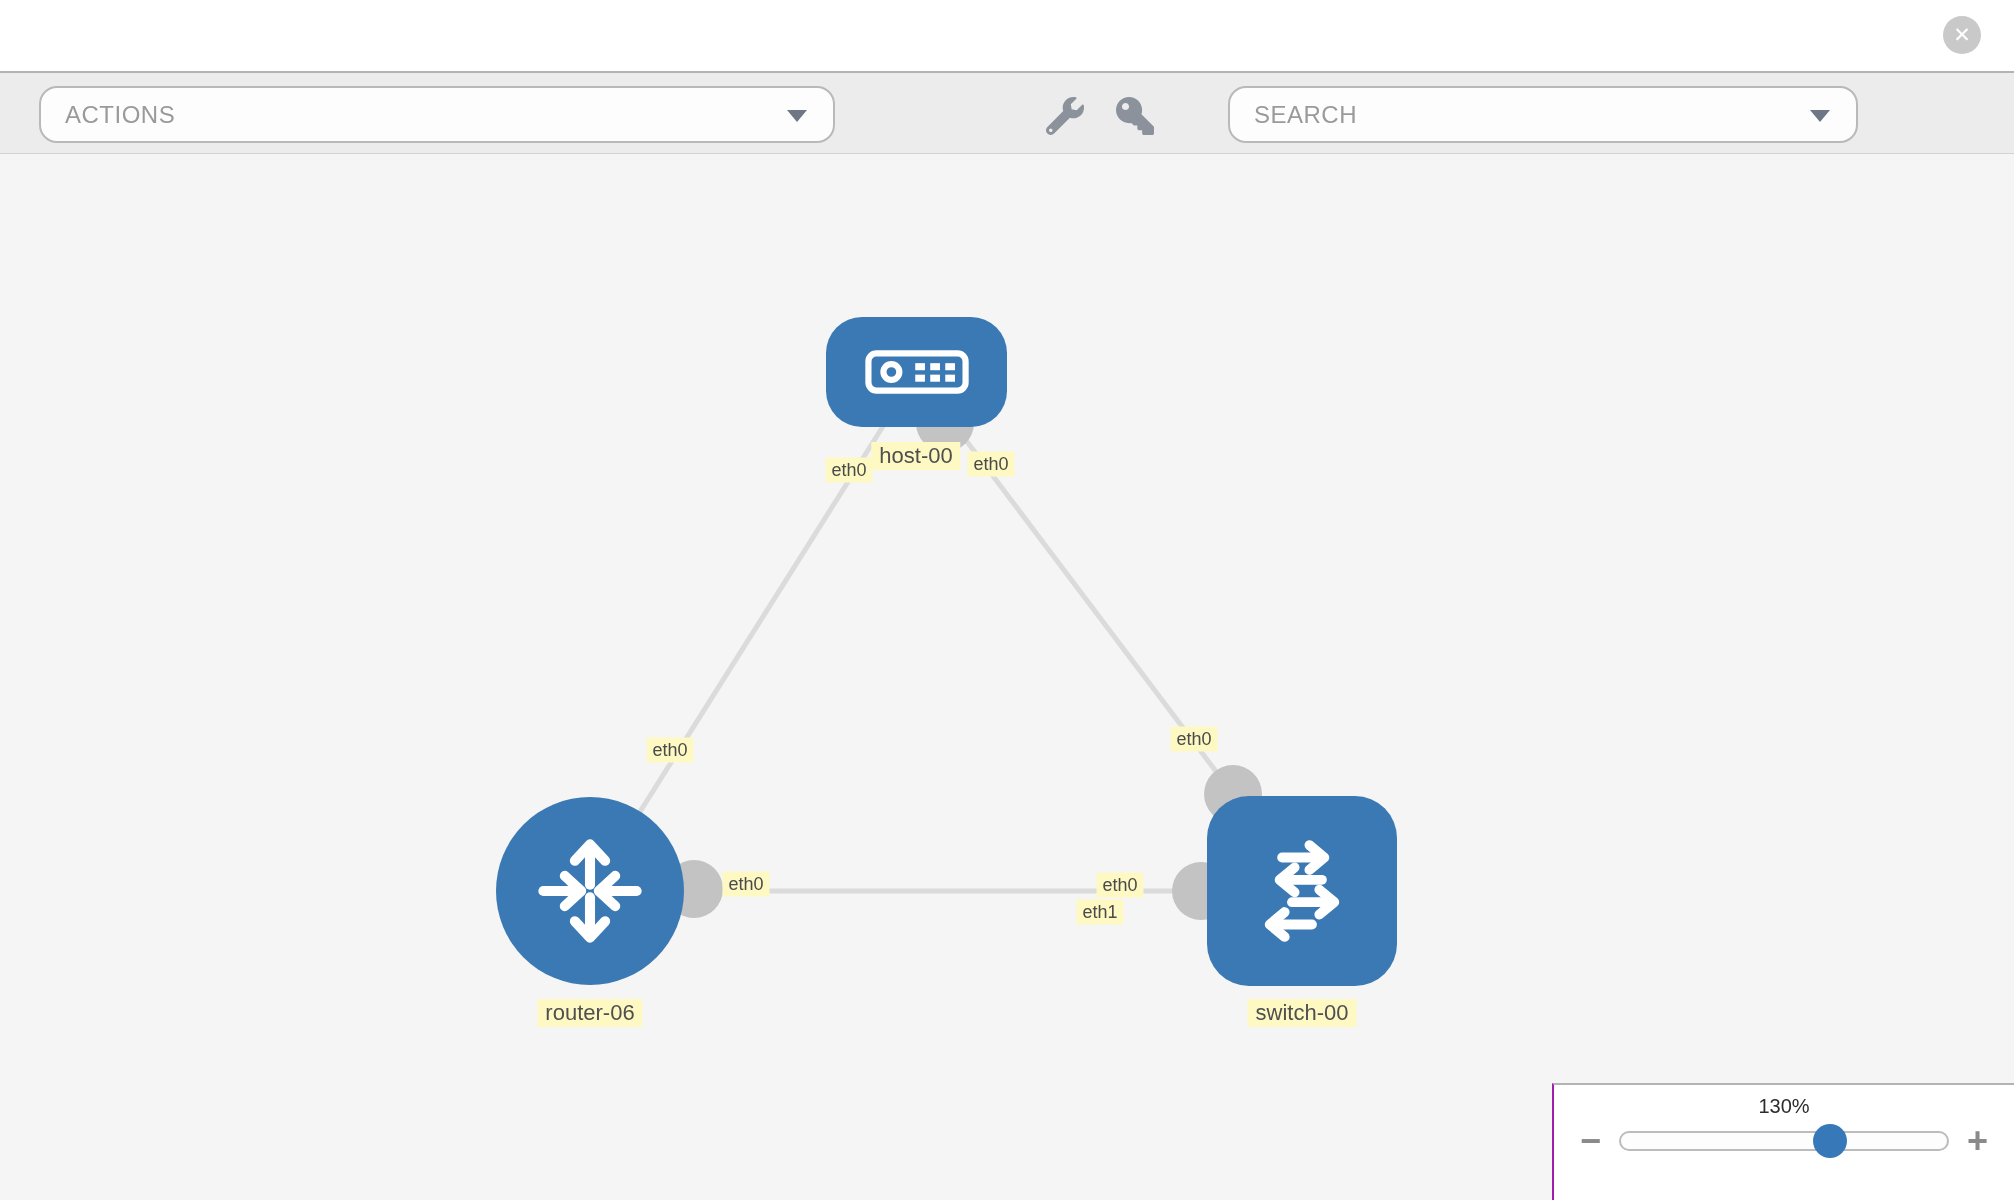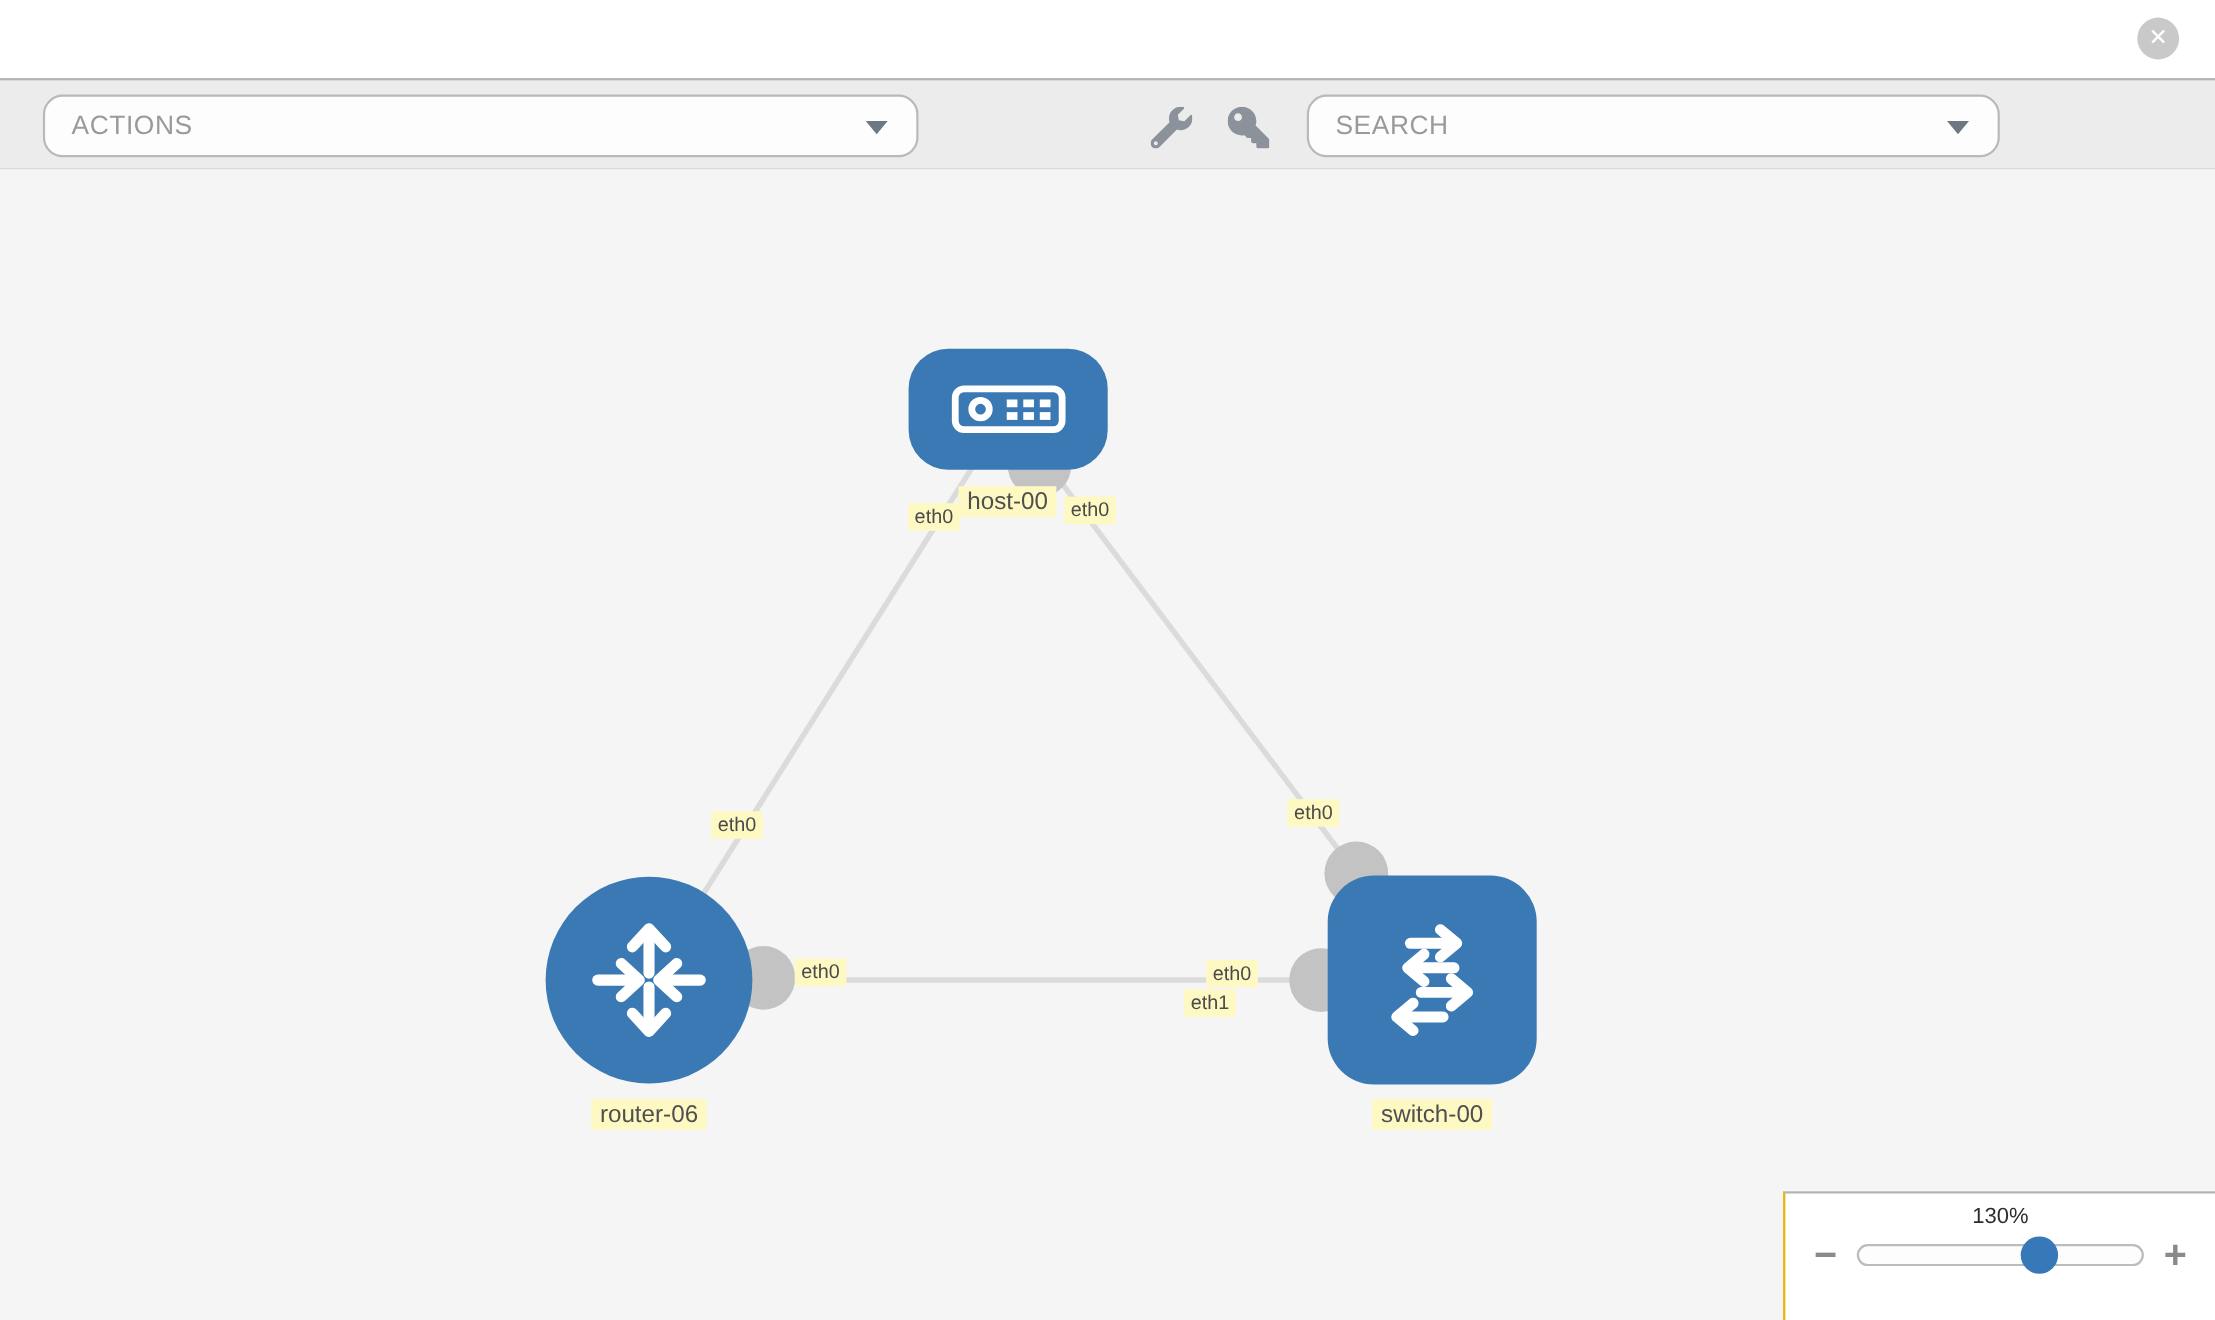--- a/index.html
+++ b/index.html
@@ -11,21 +11,21 @@
   .header { position: absolute; top: 0; left: 0; right: 0; height: 71px; background: #ffffff; }
   .header-title { position: absolute; left: 40px; top: 0; line-height: 71px; font-size: 28px; font-weight: bold; color: #646464; letter-spacing: 0.2px; }
   .close-btn { position: absolute; right: 33px; top: 16px; width: 38px; height: 38px; border-radius: 50%; background: #c9c9c9; color: #ffffff; font-size: 21px; font-weight: bold; text-align: center; line-height: 38px; cursor: pointer; }
 
   
   .toolbar { position: absolute; top: 71px; left: 0; right: 0; height: 83px; background: #ececec; border-top: 2px solid #b3b3b3; border-bottom: 1px solid #d2d2d2; }
   .select-box { position: absolute; top: 13px; height: 57px; background: #fdfdfd; border: 2px solid #b9b9b9; border-radius: 18px; }
   .select-box .sel-label { position: absolute; left: 24px; top: 0; line-height: 53px; font-size: 24px; color: #9a9a9a; letter-spacing: 0.5px; }
   .caret-down { position: absolute; right: 26px; top: 22px; width: 0; height: 0; border-left: 10px solid transparent; border-right: 10px solid transparent; border-top: 12px solid #6e7885; }
   .actions-box { left: 39px; width: 796px; }
-  .search-box { left: 1188px; width: 630px; padding-left: 44px; }
+  .search-box { left: 1228px; width: 630px; padding-left: 44px; }
   .tool-icon { position: absolute; top: 24px; width: 38px; height: 38px; cursor: pointer; }
   .tool-icon svg { width: 100%; height: 100%; }
   .wrench-pos { left: 1046px; }
   .key-pos { left: 1116px; transform: scaleX(-1); }
 
   
   .canvas { position: absolute; top: 154px; left: 0; width: 2014px; height: 1046px; background: #f5f5f5; }
   .links-svg { position: absolute; left: 0; top: 0; z-index: 1; }
   .link-line { stroke: #dbdbdb; stroke-width: 5; cursor: pointer; }
   .iface-dot { fill: #c3c3c3; }
@@ -35,21 +35,21 @@
   .node-host { left: 826px; top: 163px; width: 181px; height: 110px; border-radius: 36px; }
   .node-router { left: 496px; top: 643px; width: 188px; height: 188px; border-radius: 50%; }
   .node-switch { left: 1207px; top: 642px; width: 190px; height: 190px; border-radius: 42px; }
 
   .chip { position: absolute; transform: translate(-50%, -50%); background: #fef9c3; white-space: nowrap; z-index: 3; }
   .name-chip { font-size: 22px; color: #4f4f4f; padding: 1px 8px; }
   .port-chip { font-size: 18px; color: #4a4a4a; padding: 2px 6px; }
   .chip-front { z-index: 4; }
 
   
-  .zoom-panel { position: absolute; right: 0; bottom: 0; width: 393px; height: 117px; background: #ffffff; border-left: 2px solid #eab308; border-top: 2px solid #b3b3b3; z-index: 5; }
+  .zoom-panel { position: absolute; right: 0; bottom: 0; width: 462px; height: 117px; background: #ffffff; border-left: 2px solid #a21caf; border-top: 2px solid #b3b3b3; z-index: 5; }
   .zoom-level { text-align: center; margin-top: 10px; font-size: 20px; color: #2d2d2d; }
   .zoom-row { display: flex; align-items: center; padding: 0 26px; margin-top: 8px; }
   .zoom-minus, .zoom-plus { font-size: 36px; font-weight: bold; color: #8a8a8a; line-height: 30px; cursor: pointer; user-select: none; }
   .zoom-track { position: relative; flex: 1; height: 20px; margin: 0 18px; background: #fdfdfd; border: 2px solid #bcbcbc; border-radius: 11px; cursor: pointer; }
   .zoom-thumb { position: absolute; left: 64%; top: 50%; transform: translate(-50%, -50%); width: 34px; height: 34px; border-radius: 50%; background: #3779b8; cursor: grab; }
 </style>
 </head>
 <body>
 
 <div id="app">

